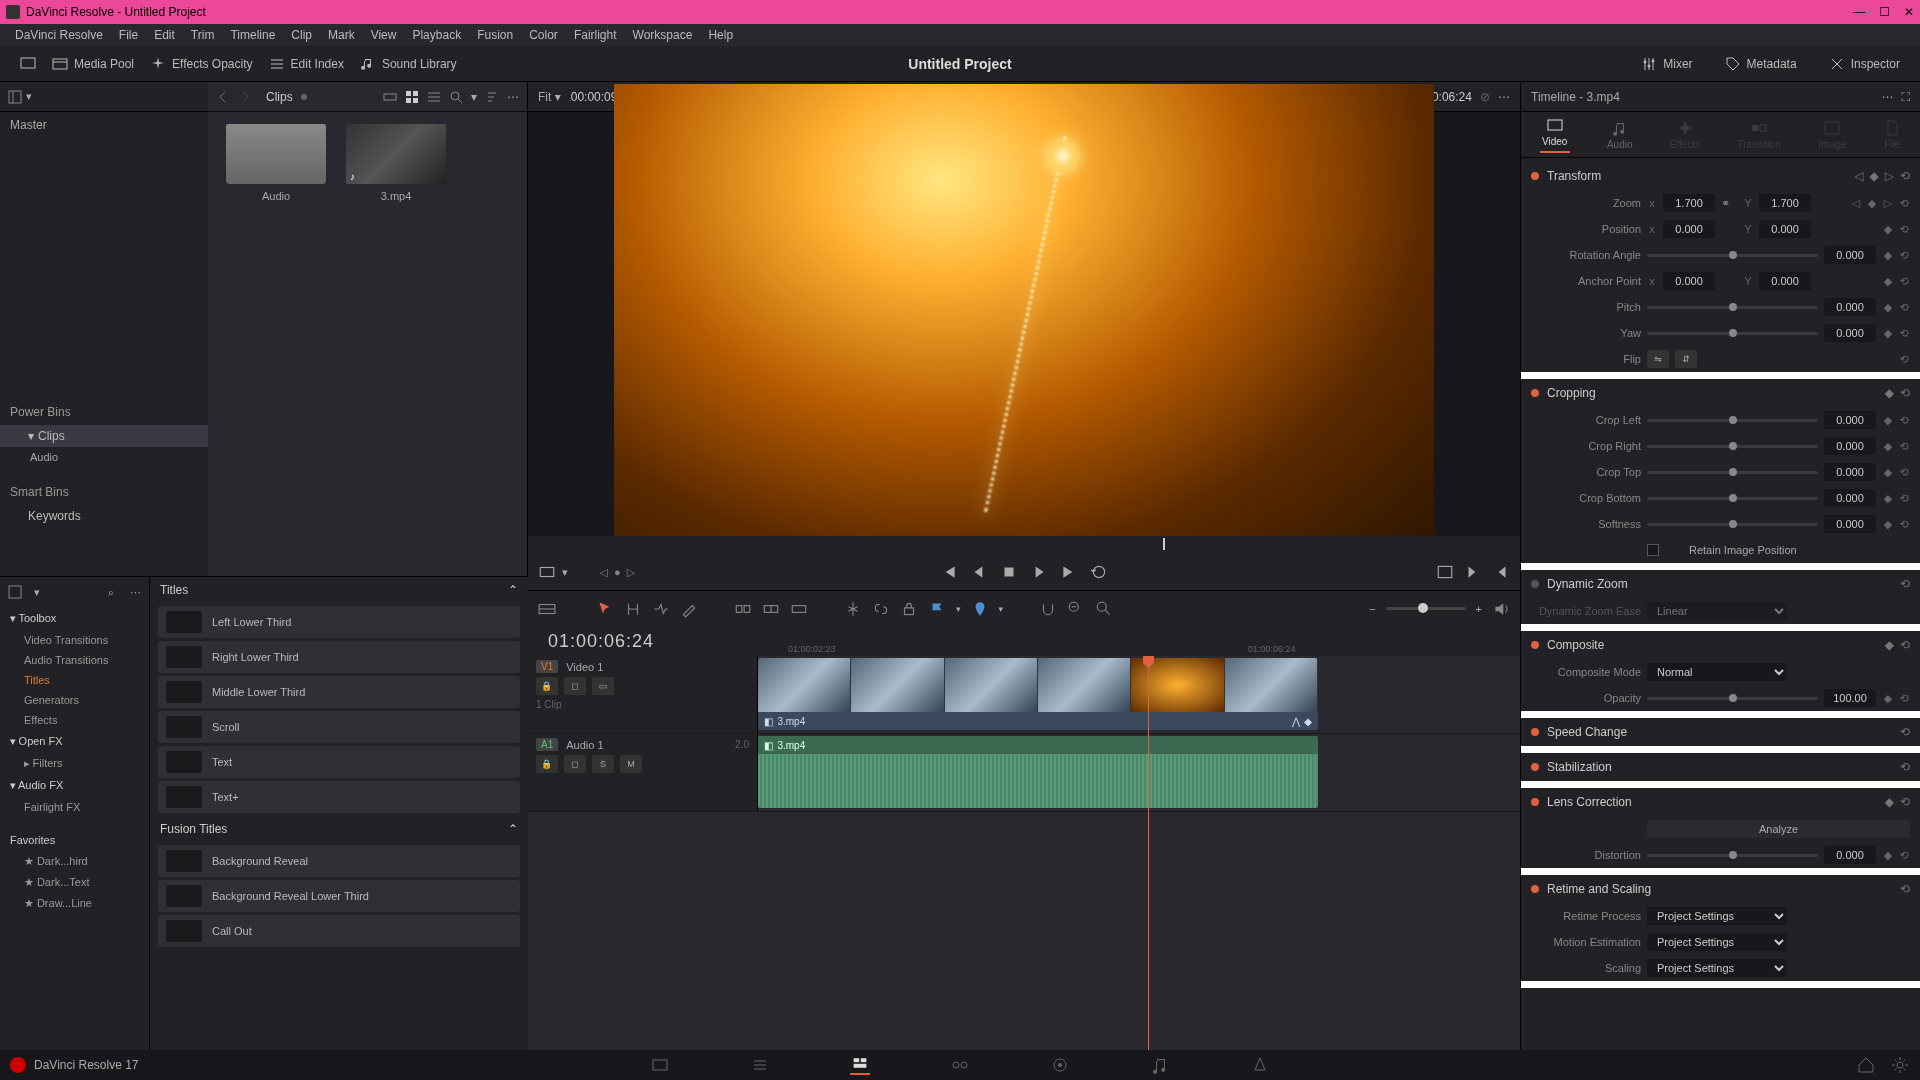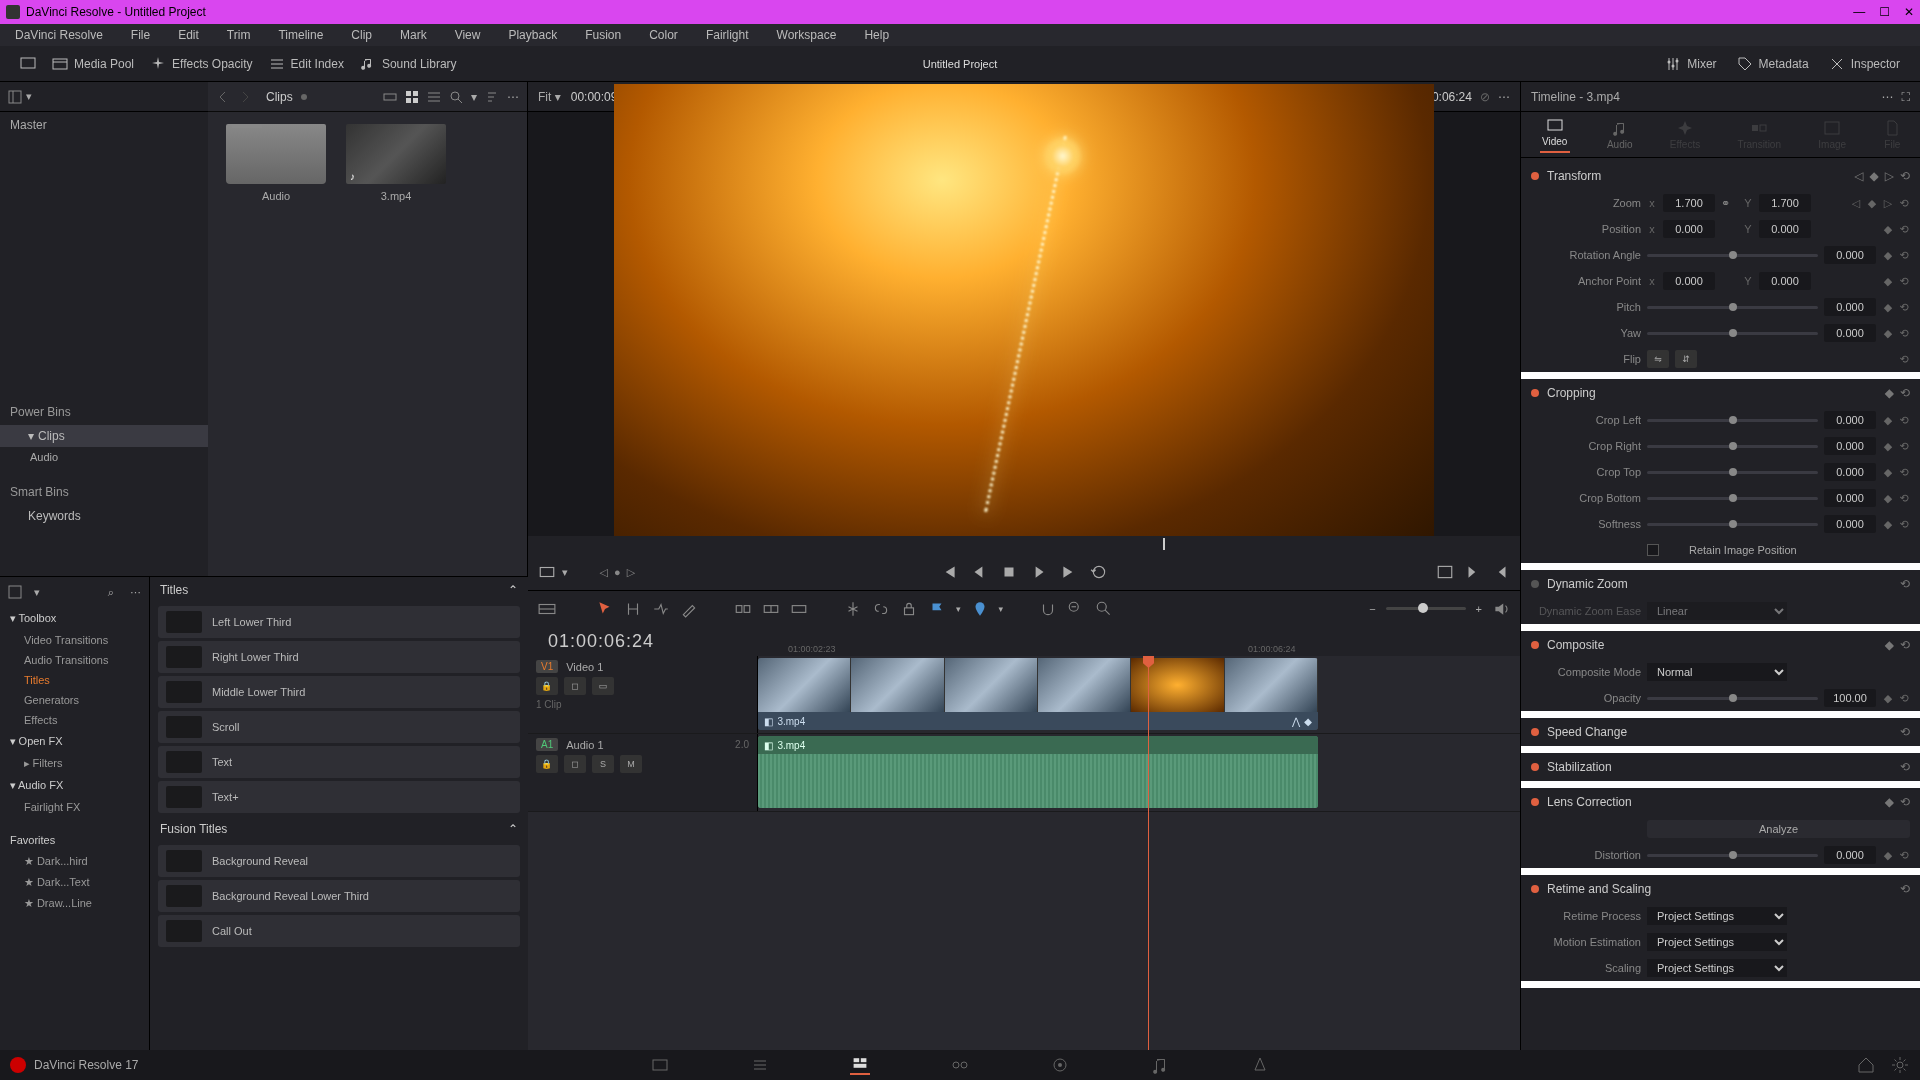--- a/index.html
+++ b/index.html
@@ -1,27 +1,27 @@
 <!DOCTYPE html>
 <html><head>
 <meta charset="utf-8">
 <style>
 *{margin:0;padding:0;box-sizing:border-box;font-family:Arial,sans-serif;user-select:none}
 body{background:#28282e;color:#aaa;font-size:11px;width:1920px;height:1080px;overflow:hidden;position:relative}
-.titlebar{height:24px;background:#d946ef;color:#000;display:flex;align-items:center;padding:0 6px;font-size:12px}
+.titlebar{height:24px;background:#ec4899;color:#000;display:flex;align-items:center;padding:0 6px;font-size:12px}
 .titlebar-icon{width:14px;height:14px;background:#333;border-radius:2px;margin-right:6px}
 .win-controls{margin-left:auto;display:flex;gap:14px;font-size:12px}
 .win-controls span{cursor:pointer}
-.menubar{height:22px;background:#28282e;display:flex;align-items:center;padding:0 8px;gap:14px;font-size:12px;color:#bbb}
+.menubar{height:22px;background:#28282e;display:flex;align-items:center;padding:0 8px;gap:2px;font-size:12px;color:#bbb}
 .menubar span{padding:2px 7px;cursor:pointer}
 .toolbar{height:36px;background:#212126;display:flex;align-items:center;padding:0 12px;border-bottom:1px solid #000}
 .tool-btn{display:flex;align-items:center;gap:6px;padding:4px 8px;color:#bbb;font-size:12px;cursor:pointer}
 .tool-btn svg,.tool-btn .ico{width:16px;height:16px}
-.project-title{position:absolute;left:50%;transform:translateX(-50%);color:#ddd;font-size:11px;font-weight:normal}
-.toolbar-right{margin-left:auto;display:flex;gap:4px}
+.project-title{position:absolute;left:50%;transform:translateX(-50%);color:#ddd;font-size:14px;font-weight:bold}
+.toolbar-right{margin-left:auto;display:flex;gap:16px}
 .main{display:flex;height:calc(100% - 24px - 22px - 36px - 30px)}
 .mediapool{width:208px;background:#212126;display:flex;flex-direction:column}
 .mp-header{height:30px;display:flex;align-items:center;padding:0 8px;border-bottom:1px solid #000}
 .mp-header svg{width:14px;height:14px}
 .mp-master{padding:6px 10px;font-size:12px}
 .mp-section{padding:6px 10px;font-size:12px;color:#999}
 .mp-item{padding:4px 28px;font-size:12px;color:#bbb}
 .mp-item.selected{background:#3a3a42}
 .mp-sub{padding:4px 30px;font-size:11px}
 .clips-panel{width:320px;background:#28282e;border-right:1px solid #000;display:flex;flex-direction:column}

